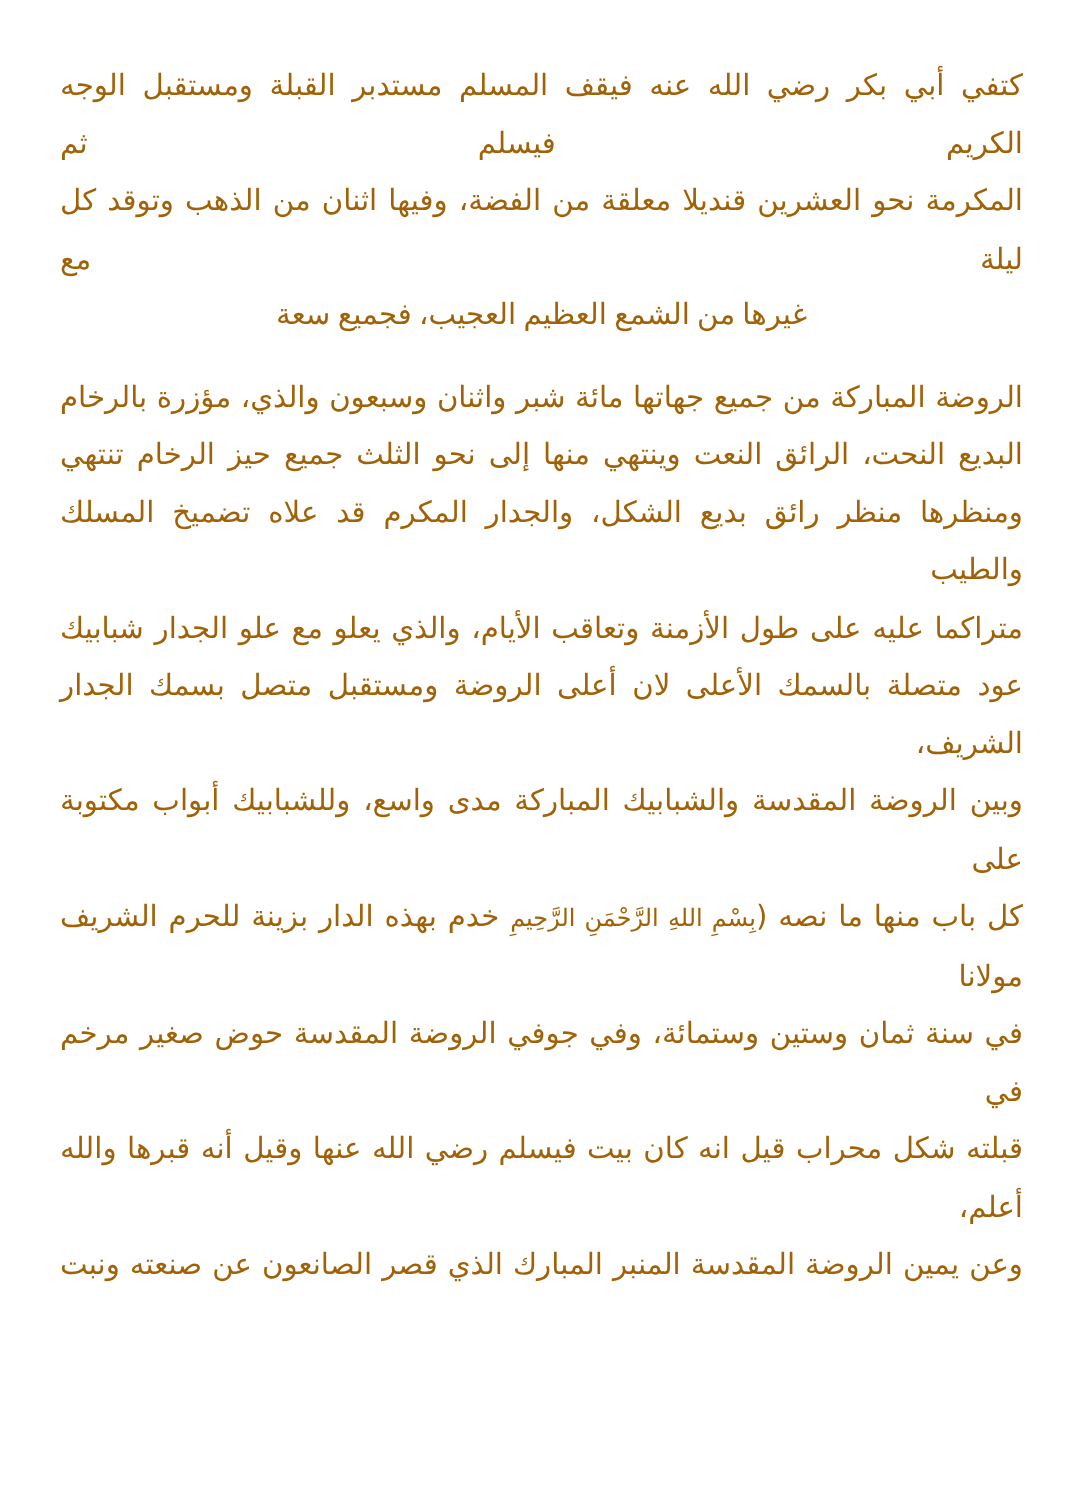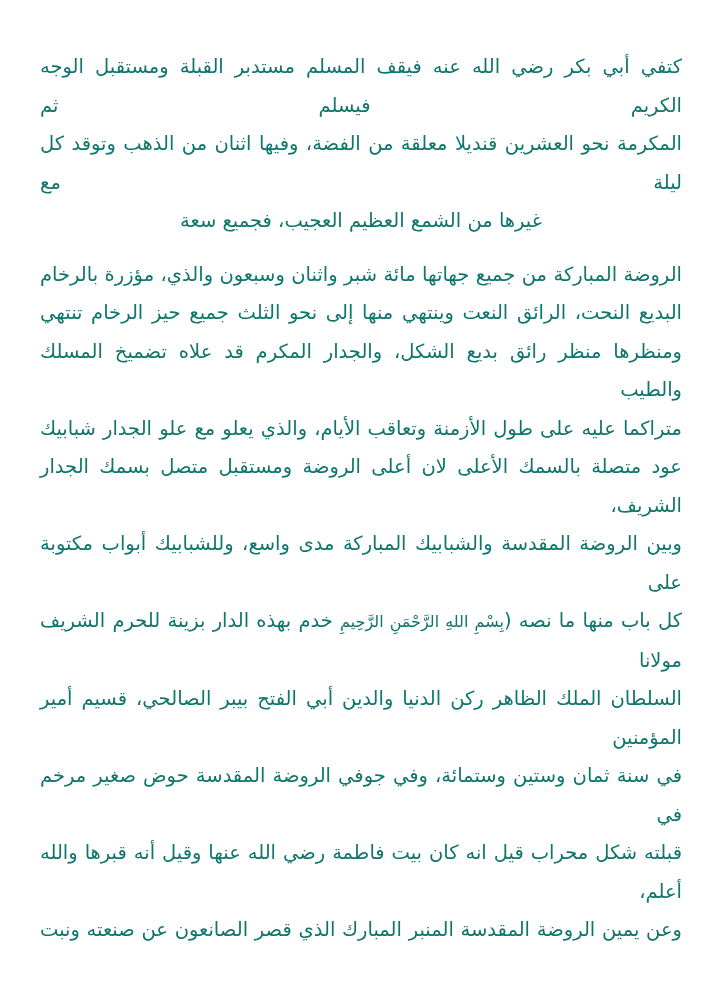--- a/index.html
+++ b/index.html
@@ -6,41 +6,42 @@
     margin: 0;
     padding: 0;
     background: #ffffff;
   }
   .page {
     position: relative;
     box-sizing: border-box;
     width: 720px;
     height: 1000px;
     background: #ffffff;
-    color: #0f766e;
+    color: #a16207;
     direction: rtl;
     unicode-bidi: embed;
-    padding: 48px 38px 0 40px;
+    padding: 38px 38px 0 40px;
     font-family: "DejaVu Sans", sans-serif;
     font-size: 19.5px;
     line-height: 38.5px;
     overflow: hidden;
   }
   .para {
     margin: 0 0 15px 0;
     padding: 0;
   }
   .line {
     text-align: justify;
     text-align-last: justify;
     white-space: normal;
   }
   .line.last {
     text-align: center;
     text-align-last: center;
+    font-family: Liberation Serif, serif;
   }
   .basmala {
     font-size: 0.82em;
     letter-spacing: -0.5px;
   }
 </style>
 </head>
 <body>
 
 <div class="page">
@@ -54,20 +55,19 @@
   <div class="para">
     <div class="line">الروضة المباركة من جميع جهاتها مائة شبر واثنان وسبعون والذي، مؤزرة بالرخام</div>
     <div class="line">البديع النحت، الرائق النعت وينتهي منها إلى نحو الثلث جميع حيز الرخام تنتهي</div>
     <div class="line">ومنظرها منظر رائق بديع الشكل، والجدار المكرم قد علاه تضميخ المسلك والطيب</div>
     <div class="line">متراكما عليه على طول الأزمنة وتعاقب الأيام، والذي يعلو مع علو الجدار شبابيك</div>
     <div class="line">عود متصلة بالسمك الأعلى لان أعلى الروضة ومستقبل متصل بسمك الجدار الشريف،</div>
     <div class="line">وبين الروضة المقدسة والشبابيك المباركة مدى واسع، وللشبابيك أبواب مكتوبة على</div>
     <div class="line"><span>كل باب منها ما نصه (</span><span class="basmala">بِسْمِ اللهِ الرَّحْمَنِ الرَّحِيمِ</span>
       <span>خدم بهذه الدار بزينة للحرم الشريف مولانا</span>
     </div>
-    <div class="line">السلطان الملك الظاهر ركن الدنيا والدين أبي الفتح بيبر الصالحي، قسيم أمير المؤمنين</div>
     <div class="line">في سنة ثمان وستين وستمائة، وفي جوفي الروضة المقدسة حوض صغير مرخم في</div>
-    <div class="line">قبلته شكل محراب قيل انه كان بيت فاطمة رضي الله عنها وقيل أنه قبرها والله أعلم،</div>
+    <div class="line">قبلته شكل محراب قيل انه كان بيت فيسلم رضي الله عنها وقيل أنه قبرها والله أعلم،</div>
     <div class="line">وعن يمين الروضة المقدسة المنبر المبارك الذي قصر الصانعون عن صنعته ونبت</div>
 
   </div>
 
 </div>
 
 </body></html>

